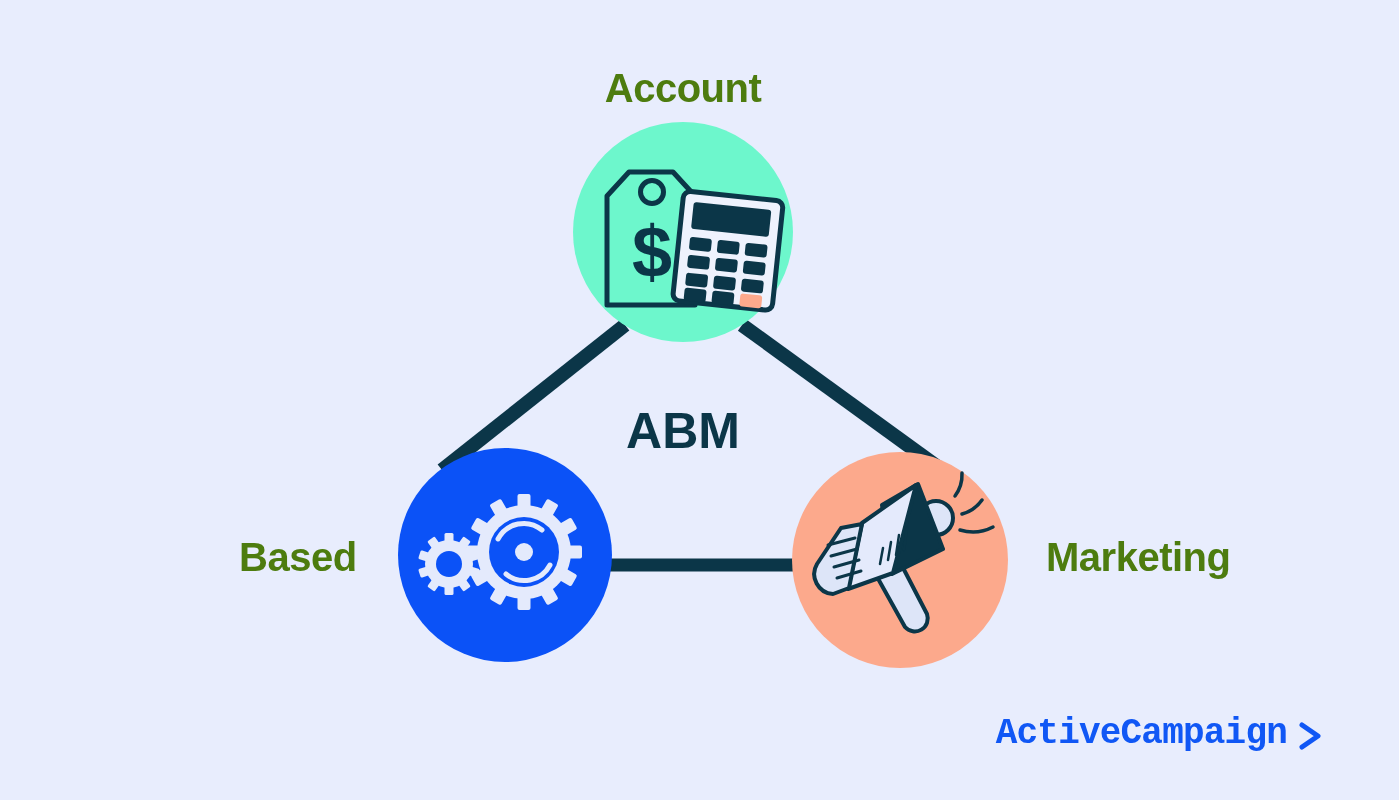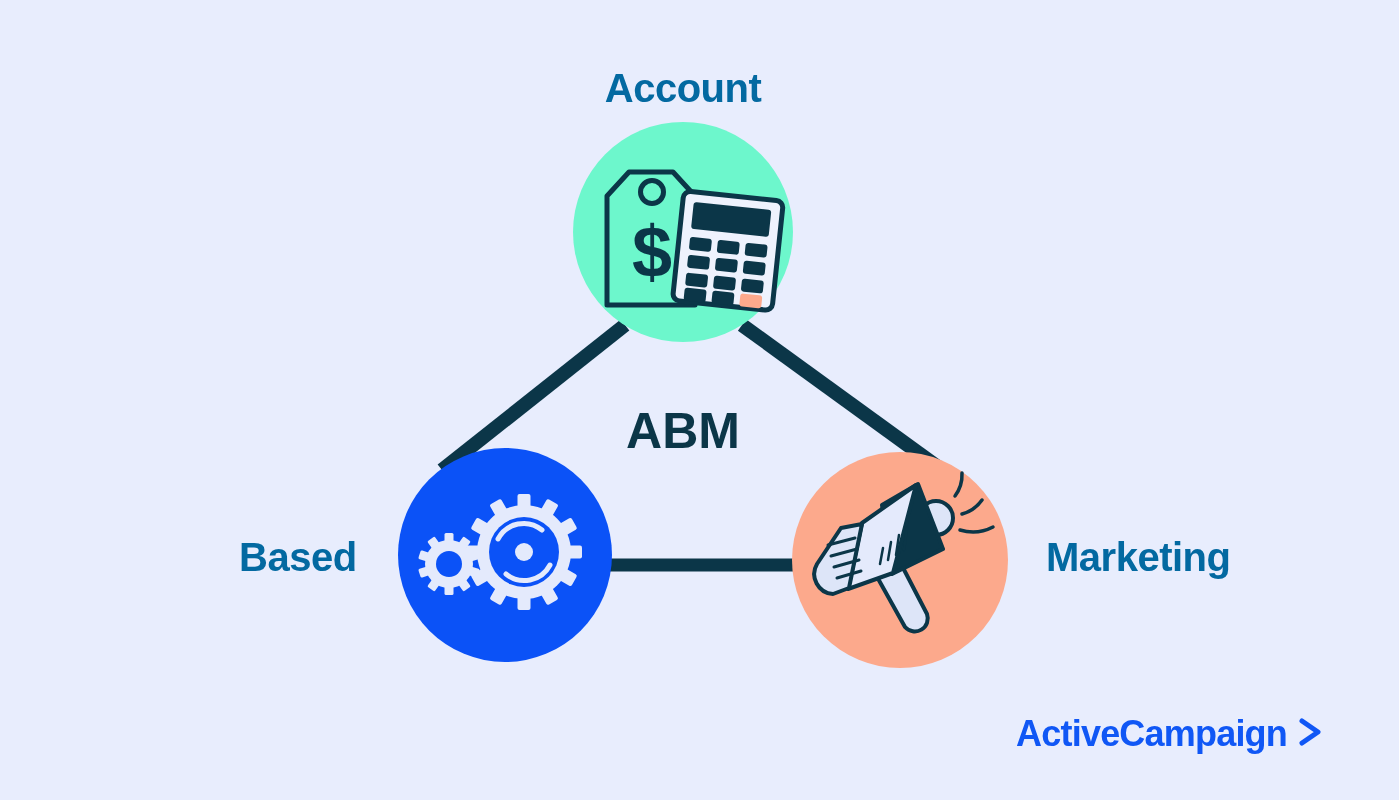--- a/index.html
+++ b/index.html
@@ -22,21 +22,21 @@
   #diagram-svg {
     position: absolute;
     left: 0;
     top: 0;
     width: 1399px;
     height: 800px;
     display: block;
   }
   .node-label {
     position: absolute;
-    color: #0369a1;
+    color: #4d7c0f;
     font-weight: bold;
     font-size: 40px;
     letter-spacing: -0.5px;
     white-space: nowrap;
     line-height: 1;
   }
   #label-account { left: 0; top: 68px; width: 1366px; text-align: center; }
   #label-based   { left: 239px; top: 537px; }
   #label-marketing { left: 1046px; top: 537px; }
   #center-acronym {
@@ -48,22 +48,23 @@
     font-weight: bold;
     font-size: 50px;
     letter-spacing: 0px;
     line-height: 1;
   }
   #brand-logo {
     position: absolute;
     right: 72px;
     bottom: 48px;
     display: flex;
-    align-items: flex-start;
+    align-items: flex-end;
     gap: 10px;
+    font-family: Liberation Mono, monospace;
   }
   #brand-wordmark {
     color: #1057f5;
     font-weight: bold;
     font-size: 36px;
     letter-spacing: -0.8px;
     line-height: 1;
   }
   #brand-chevron-icon { display: block; }
 </style>

